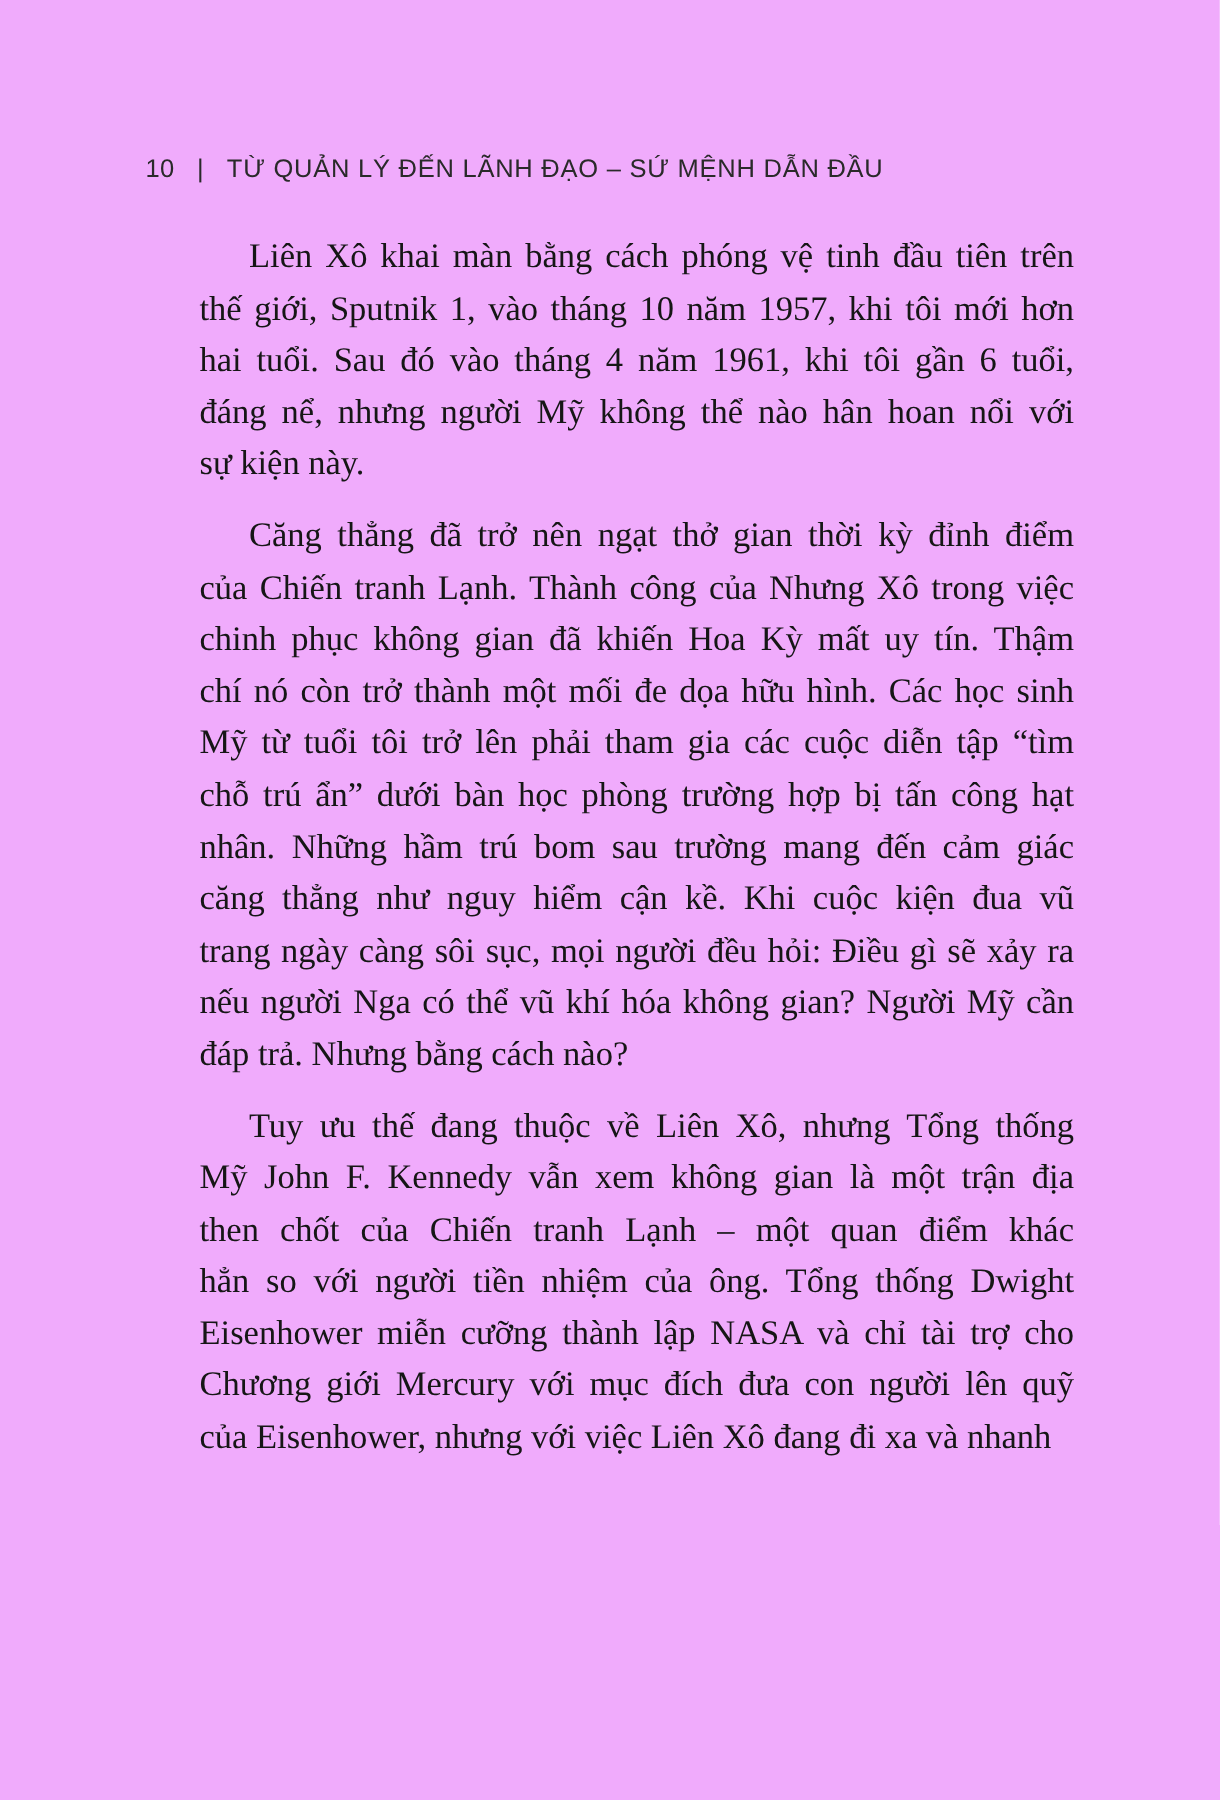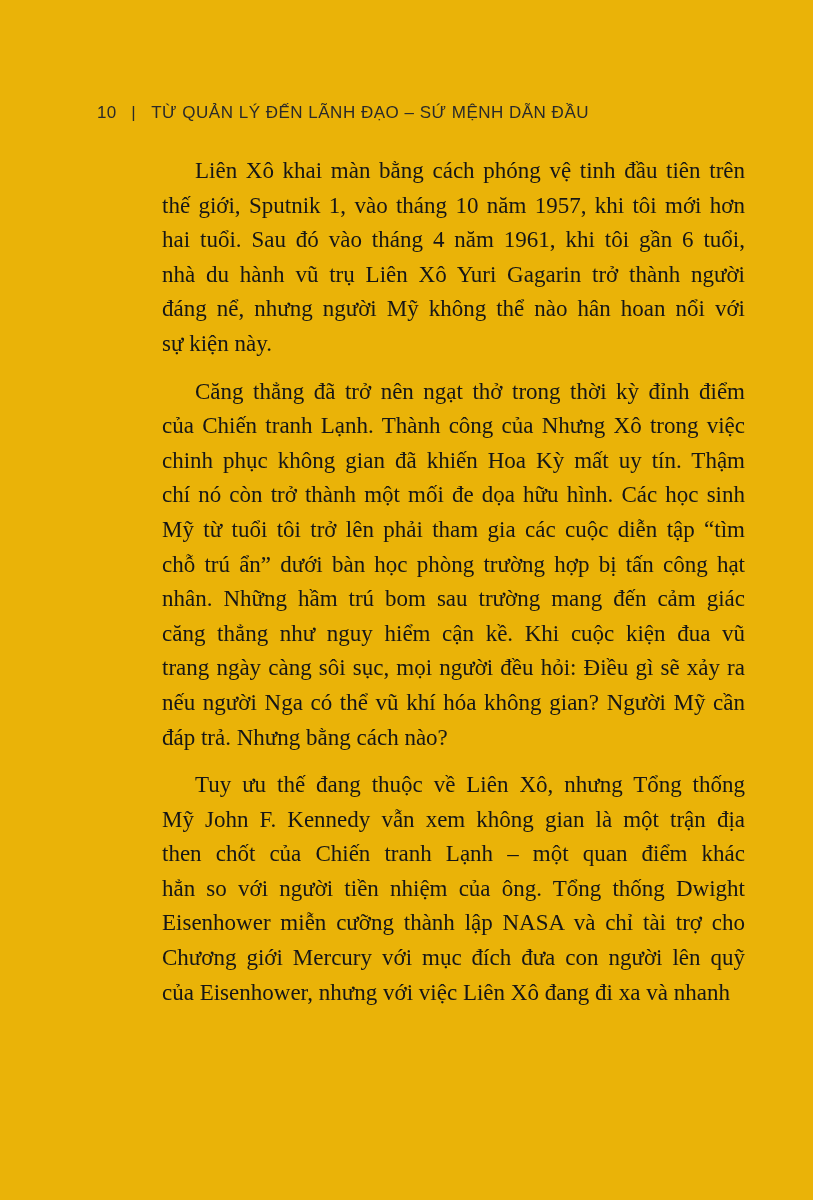--- a/index.html
+++ b/index.html
@@ -10,21 +10,21 @@
     width: 813px;
     height: 1200px;
     background: #ffffff;
     position: relative;
     overflow: hidden;
     font-family: "Liberation Serif", serif;
   }
   .page {
     position: absolute;
     inset: 0;
-    background: #eab308;
+    background: #f0abfc;
   }
   .running-header {
     position: absolute;
     left: 97px;
     top: 102px;
     display: flex;
     align-items: baseline;
     font-family: "Liberation Sans", sans-serif;
     font-size: 17px;
     line-height: 21px;
@@ -39,21 +39,20 @@
     margin: 0 15px;
     color: #2a2a2a;
   }
   .text-block {
     position: absolute;
     left: 133px;
     top: 154px;
     width: 583px;
     color: #161616;
     font-size: 23px;
-    margin-left: 29px;
   }
   .paragraph {
     margin: 0 0 13px 0;
   }
   .line {
     line-height: 34.6px;
     height: 34.6px;
     text-align: justify;
     text-align-last: justify;
     white-space: normal;
@@ -74,26 +73,25 @@
     <span class="page-number">10</span>
     <span class="separator">|</span>
     <span class="running-title">TỪ QUẢN LÝ ĐẾN LÃNH ĐẠO – SỨ MỆNH DẪN ĐẦU</span>
   </div>
 
   <div class="text-block" id="text-block">
       <div class="paragraph">
         <div class="line first">Liên Xô khai màn bằng cách phóng vệ tinh đầu tiên trên</div>
         <div class="line">thế giới, Sputnik 1, vào tháng 10 năm 1957, khi tôi mới hơn</div>
         <div class="line">hai tuổi. Sau đó vào tháng 4 năm 1961, khi tôi gần 6 tuổi,</div>
-        <div class="line">nhà du hành vũ trụ Liên Xô Yuri Gagarin trở thành người</div>
         <div class="line">đáng nể, nhưng người Mỹ không thể nào hân hoan nổi với</div>
         <div class="line last">sự kiện này.</div>
       </div>
       <div class="paragraph">
-        <div class="line first">Căng thẳng đã trở nên ngạt thở trong thời kỳ đỉnh điểm</div>
+        <div class="line first">Căng thẳng đã trở nên ngạt thở gian thời kỳ đỉnh điểm</div>
         <div class="line">của Chiến tranh Lạnh. Thành công của Nhưng Xô trong việc</div>
         <div class="line">chinh phục không gian đã khiến Hoa Kỳ mất uy tín. Thậm</div>
         <div class="line">chí nó còn trở thành một mối đe dọa hữu hình. Các học sinh</div>
         <div class="line">Mỹ từ tuổi tôi trở lên phải tham gia các cuộc diễn tập “tìm</div>
         <div class="line">chỗ trú ẩn” dưới bàn học phòng trường hợp bị tấn công hạt</div>
         <div class="line">nhân. Những hầm trú bom sau trường mang đến cảm giác</div>
         <div class="line">căng thẳng như nguy hiểm cận kề. Khi cuộc kiện đua vũ</div>
         <div class="line">trang ngày càng sôi sục, mọi người đều hỏi: Điều gì sẽ xảy ra</div>
         <div class="line">nếu người Nga có thể vũ khí hóa không gian? Người Mỹ cần</div>
         <div class="line last">đáp trả. Nhưng bằng cách nào?</div>

